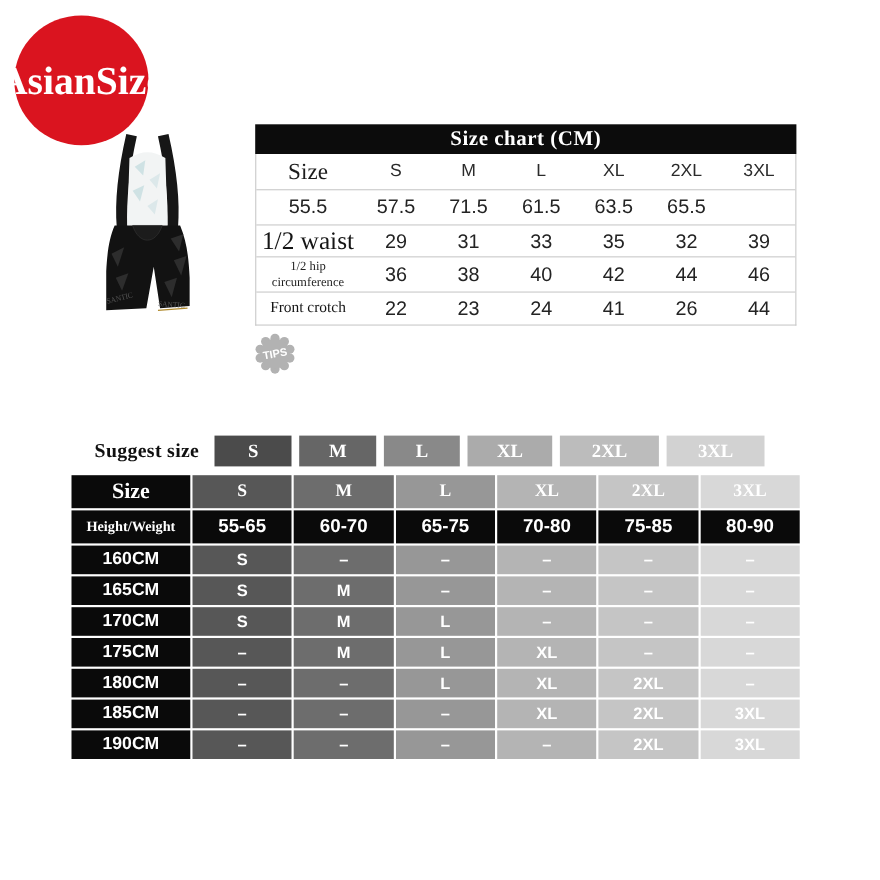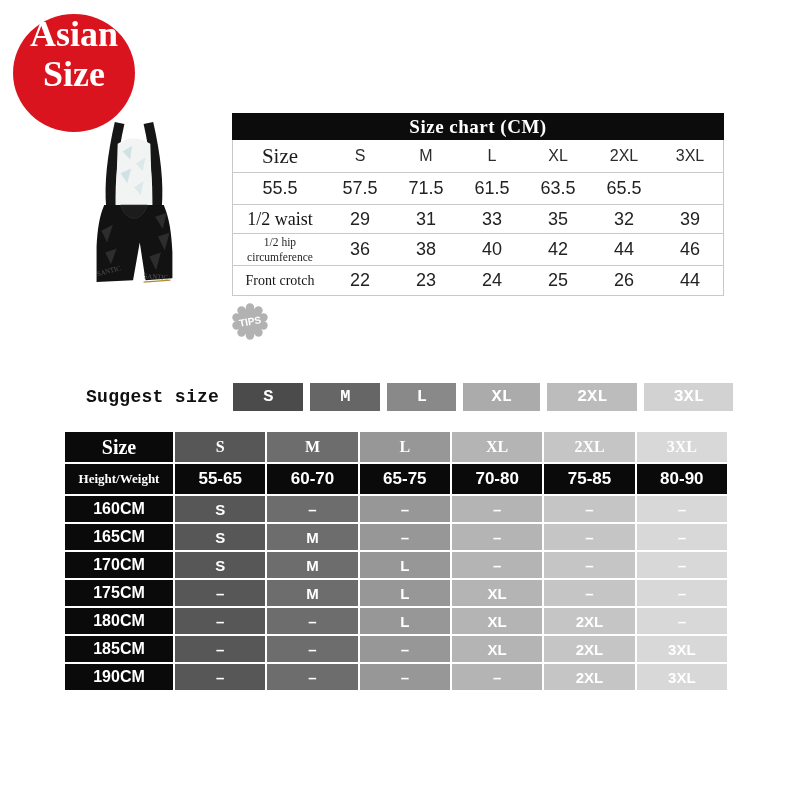--- a/index.html
+++ b/index.html
@@ -1,48 +1,48 @@
 <!DOCTYPE html>
 <html><head>
 <meta charset="utf-8">
 <style>
   html,body { margin:0; padding:0; background:#ffffff; }
   .page { position:relative; width:800px; height:800px; background:#ffffff; overflow:hidden;
           font-family:"Liberation Serif", serif; }
 
   
   .badge { position:absolute; left:13px; top:14px; width:122px; height:118px; border-radius:50%;
-           color:#fff; display:flex; flex-direction:column; align-items:center; justify-content:flex-start;
+           color:#fff; display:flex; align-items:center; justify-content:center;
            font-weight:bold; font-size:36px; line-height:1.12; z-index:3; }
 
   
   .product { position:absolute; left:86px; top:114px; z-index:2; }
 
   
   .t1 { position:absolute; left:232px; top:113px; width:492px; }
   .t1-title { background:#0c0c0c; color:#fff; text-align:center; font-size:19px; font-weight:bold;
               height:27px; line-height:27px; letter-spacing:.5px; }
   .t1-body { border:1px solid #c9c9c9; border-top:none; }
   .t1-row { display:grid; grid-template-columns:94px repeat(6,1fr); align-items:center;
             border-bottom:1px solid #c9c9c9; }
   .t1-row:last-child { border-bottom:none; }
   .t1-row > div { text-align:center; }
   .rh0 { height:32px; } .rh1 { height:31px; } .rh2 { height:28px; } .rh3 { height:31px; } .rh4 { height:29px; }
   .size-head { font-size:21px; color:#1c1c1c; }
   .t1-colhead { font-family:"Liberation Sans",sans-serif; font-size:16px; color:#2b2b2b; }
   .small-label { font-size:11.5px; line-height:1.25; color:#1f1f1f; padding:0 3px; }
-  .big-label { font-size:18px; color:#151515; }
+  .big-label { font-size:23px; color:#151515; }
   .t1-val { font-family:"Liberation Sans",sans-serif; font-size:18px; color:#232323; }
 
   
   .tips { position:absolute; left:231px; top:302px; width:508px; display:flex; gap:13px; align-items:flex-start; }
   .tips-text { color:#a5a5a5; font-size:15px; line-height:22px; padding-top:2px; }
 
   
-  .suggest { position:absolute; left:86px; top:382px; height:29px; display:flex; align-items:center;font-family:Liberation Mono, monospace; }
+  .suggest { position:absolute; left:86px; top:395px; height:29px; display:flex; align-items:center; }
   .suggest-label { font-size:18px; font-weight:bold; color:#101010; margin-right:14px; letter-spacing:.3px; }
   .sbox { height:28px; display:flex; align-items:center; justify-content:center; color:#fff;
           font-weight:bold; font-size:17px; margin-right:7px; }
   .w0 { width:70px; } .w1 { width:70px; } .w2 { width:69px; } .w3 { width:77px; } .w4 { width:90px; } .w5 { width:89px; }
 
   
   .t2 { position:absolute; left:65px; top:432px; width:662px; display:grid;
         grid-template-columns:108px repeat(6,1fr); gap:2px; background:#ffffff; }
   .t2 > div { display:flex; align-items:center; justify-content:center; }
   .black { background:#0a0a0a; color:#fff; }
@@ -124,21 +124,21 @@
         <div class="t1-val">40</div>
         <div class="t1-val">42</div>
         <div class="t1-val">44</div>
         <div class="t1-val">46</div>
       </div>
       <div class="t1-row rh4">
         <div class="big-label" style="font-size:14px">Front crotch</div>
         <div class="t1-val">22</div>
         <div class="t1-val">23</div>
         <div class="t1-val">24</div>
-        <div class="t1-val">25</div>
+        <div class="t1-val">41</div>
         <div class="t1-val">26</div>
         <div class="t1-val">44</div>
       </div>
     </div>
   </div>
 
   <div class="tips">
     <svg width="38" height="38" viewBox="0 0 38 38">
       <g fill="#b2b2b2">
         <circle cx="19" cy="5.5" r="4.2"></circle>

